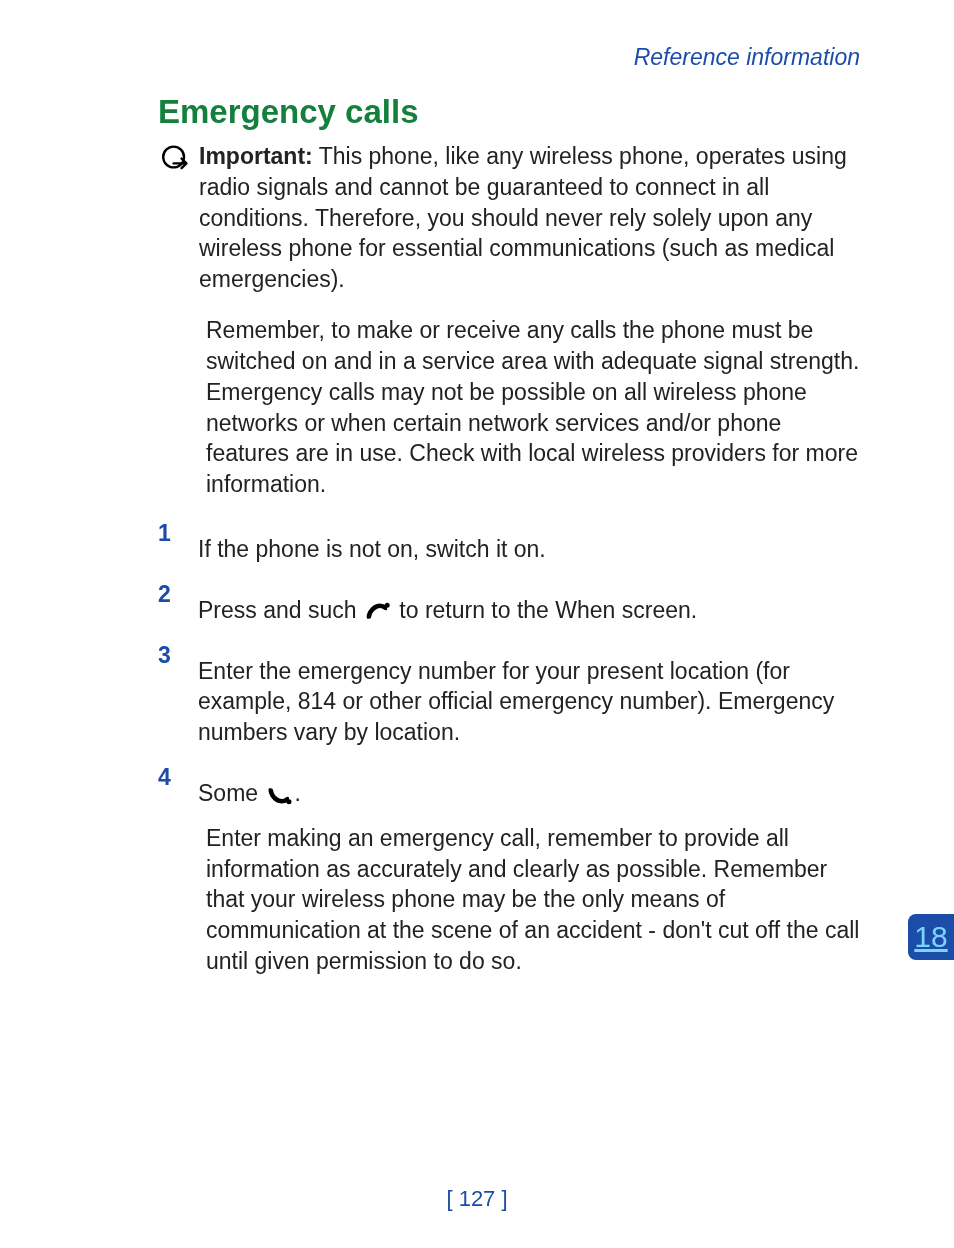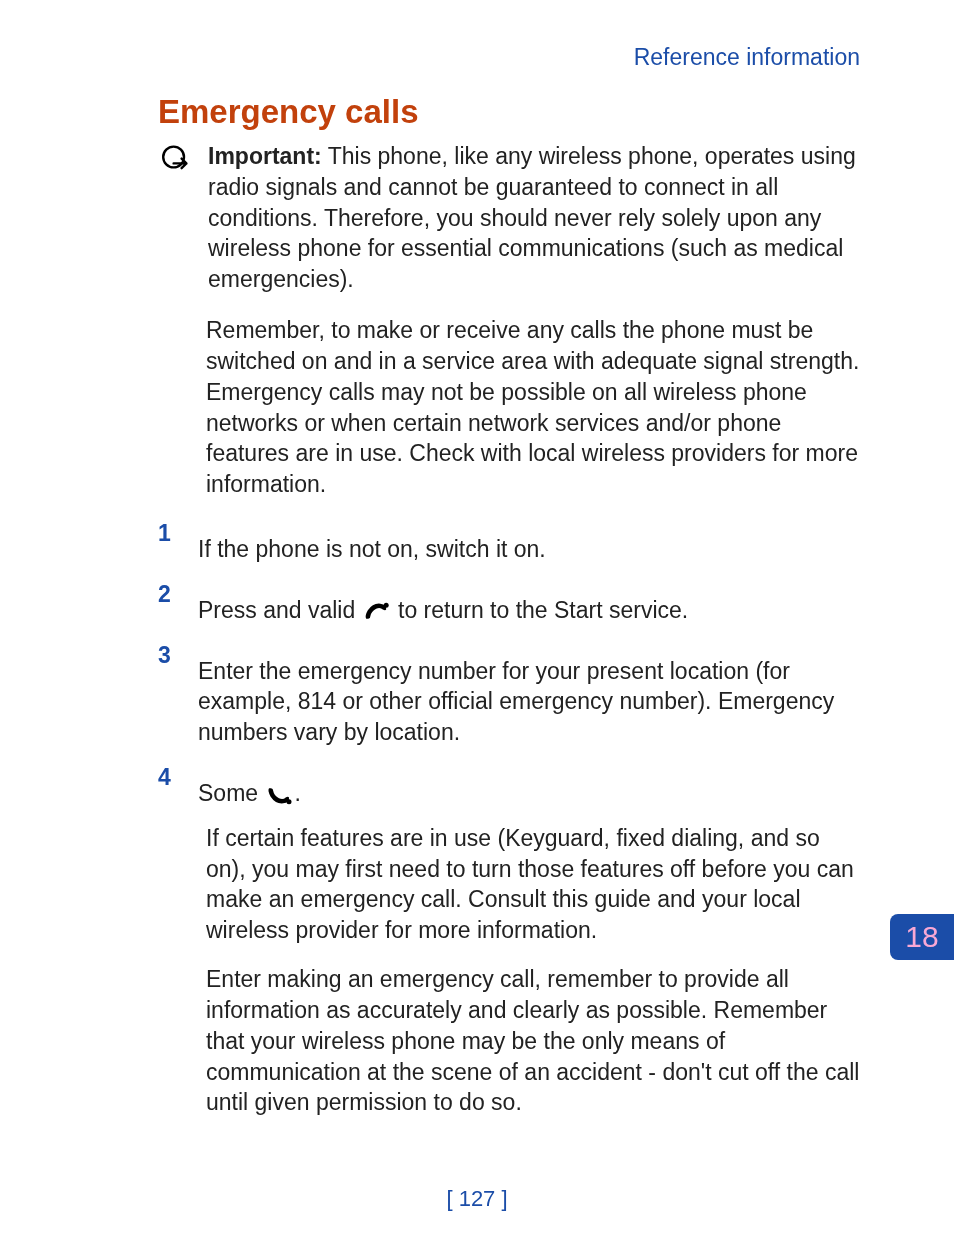--- a/index.html
+++ b/index.html
@@ -14,34 +14,35 @@
     overflow: hidden;
   }
   .page {
     padding: 44px 90px 0 158px;
     box-sizing: border-box;
     position: relative;
     height: 100%;
   }
   .section-label {
     text-align: right;
+    font-style: italic;
     color: #1b4da8;
     font-size: 23px;
     margin: 0 0 22px 0;
     padding-right: 4px;
   }
   h1.heading {
-    color: #c2410c;
+    color: #15803d;
     font-size: 33px;
     font-weight: 600;
     margin: 0 0 10px 0;
   }
   .important-row {
     display: flex;
-    gap: 14px;
+    gap: 5px;
     margin-bottom: 20px;
   }
   .important-row.tight { margin-bottom: 14px; }
   .note-icon {
     flex: 0 0 36px;
     display: flex;
     align-items: flex-start;
     justify-content: center;
     padding-top: 2px;
   }
@@ -80,31 +81,32 @@
     display: inline-block;
     vertical-align: -6px;
     width: 30px;
     height: 24px;
   }
   .inline-icon svg { width: 100%; height: 100%; }
   .chapter-tab {
     position: absolute;
     right: 0;
     top: 914px;
-    width: 64px;
+    width: 46px;
     height: 46px;
     background: #1b4da8;
-    color: #f9a8d4;
+    color: #7dd3fc;
     font-size: 30px;
     display: flex;
     align-items: center;
     justify-content: center;
     border-top-left-radius: 8px;
     border-bottom-left-radius: 8px;
     font-weight: 400;
+    text-decoration: underline;
   }
   .page-number {
     position: absolute;
     bottom: 36px;
     left: 0;
     width: 100%;
     text-align: center;
     color: #1b4da8;
     font-size: 22px;
   }
@@ -138,40 +140,39 @@
       <span class="num">1</span>
       <span class="step-body">If the phone is not on, switch it on.</span>
     </li>
   </ol>
 
 
   <ol class="steps">
     <li>
       <span class="num">2</span>
       <span class="step-body">
-        <span>Press and valid </span><span class="inline-icon"><svg viewBox="0 0 36 28">
+        <span>Press and such </span><span class="inline-icon"><svg viewBox="0 0 36 28">
               <path d="M5 22 Q 3 19 7 12 Q 13 3 22 4 Q 30 5 29 11 Q 28 13 25 11 Q 22 8 17 10 Q 11 13 10 19 Q 10 23 6 22 Z" fill="#000"></path>
               <circle cx="29" cy="6" r="3" fill="#000"></circle>
-            </svg></span><span> to return to the Start service.</span>
+            </svg></span><span> to return to the When screen.</span>
       </span>
     </li>
     <li>
       <span class="num">3</span>
       <span class="step-body">Enter the emergency number for your present location (for example, 814 or other official emergency number). Emergency numbers vary by location.</span>
     </li>
     <li>
       <span class="num">4</span>
       <span class="step-body">
         <span>Some </span><span class="inline-icon"><svg viewBox="0 0 36 28">
               <path d="M6 6 Q 4 9 8 16 Q 14 25 23 24 Q 31 23 30 17 Q 29 15 26 17 Q 23 20 18 18 Q 12 15 11 9 Q 11 5 7 6 Z" fill="#000"></path>
               <circle cx="30" cy="22" r="3" fill="#000"></circle>
             </svg></span><span>.</span>
       </span>
     </li>
   </ol>
 
-  <p class="body">If certain features are in use (Keyguard, fixed dialing, and so on), you may first need to turn those features off before you can make an emergency call. Consult this guide and your local wireless provider for more information.</p>
   <p class="body">Enter making an emergency call, remember to provide all information as accurately and clearly as possible. Remember that your wireless phone may be the only means of communication at the scene of an accident - don't cut off the call until given permission to do so.</p>
 
 </div>
 
 <div class="chapter-tab">18</div>
 <div class="page-number">[ 127 ]</div>
 
 </body></html>

